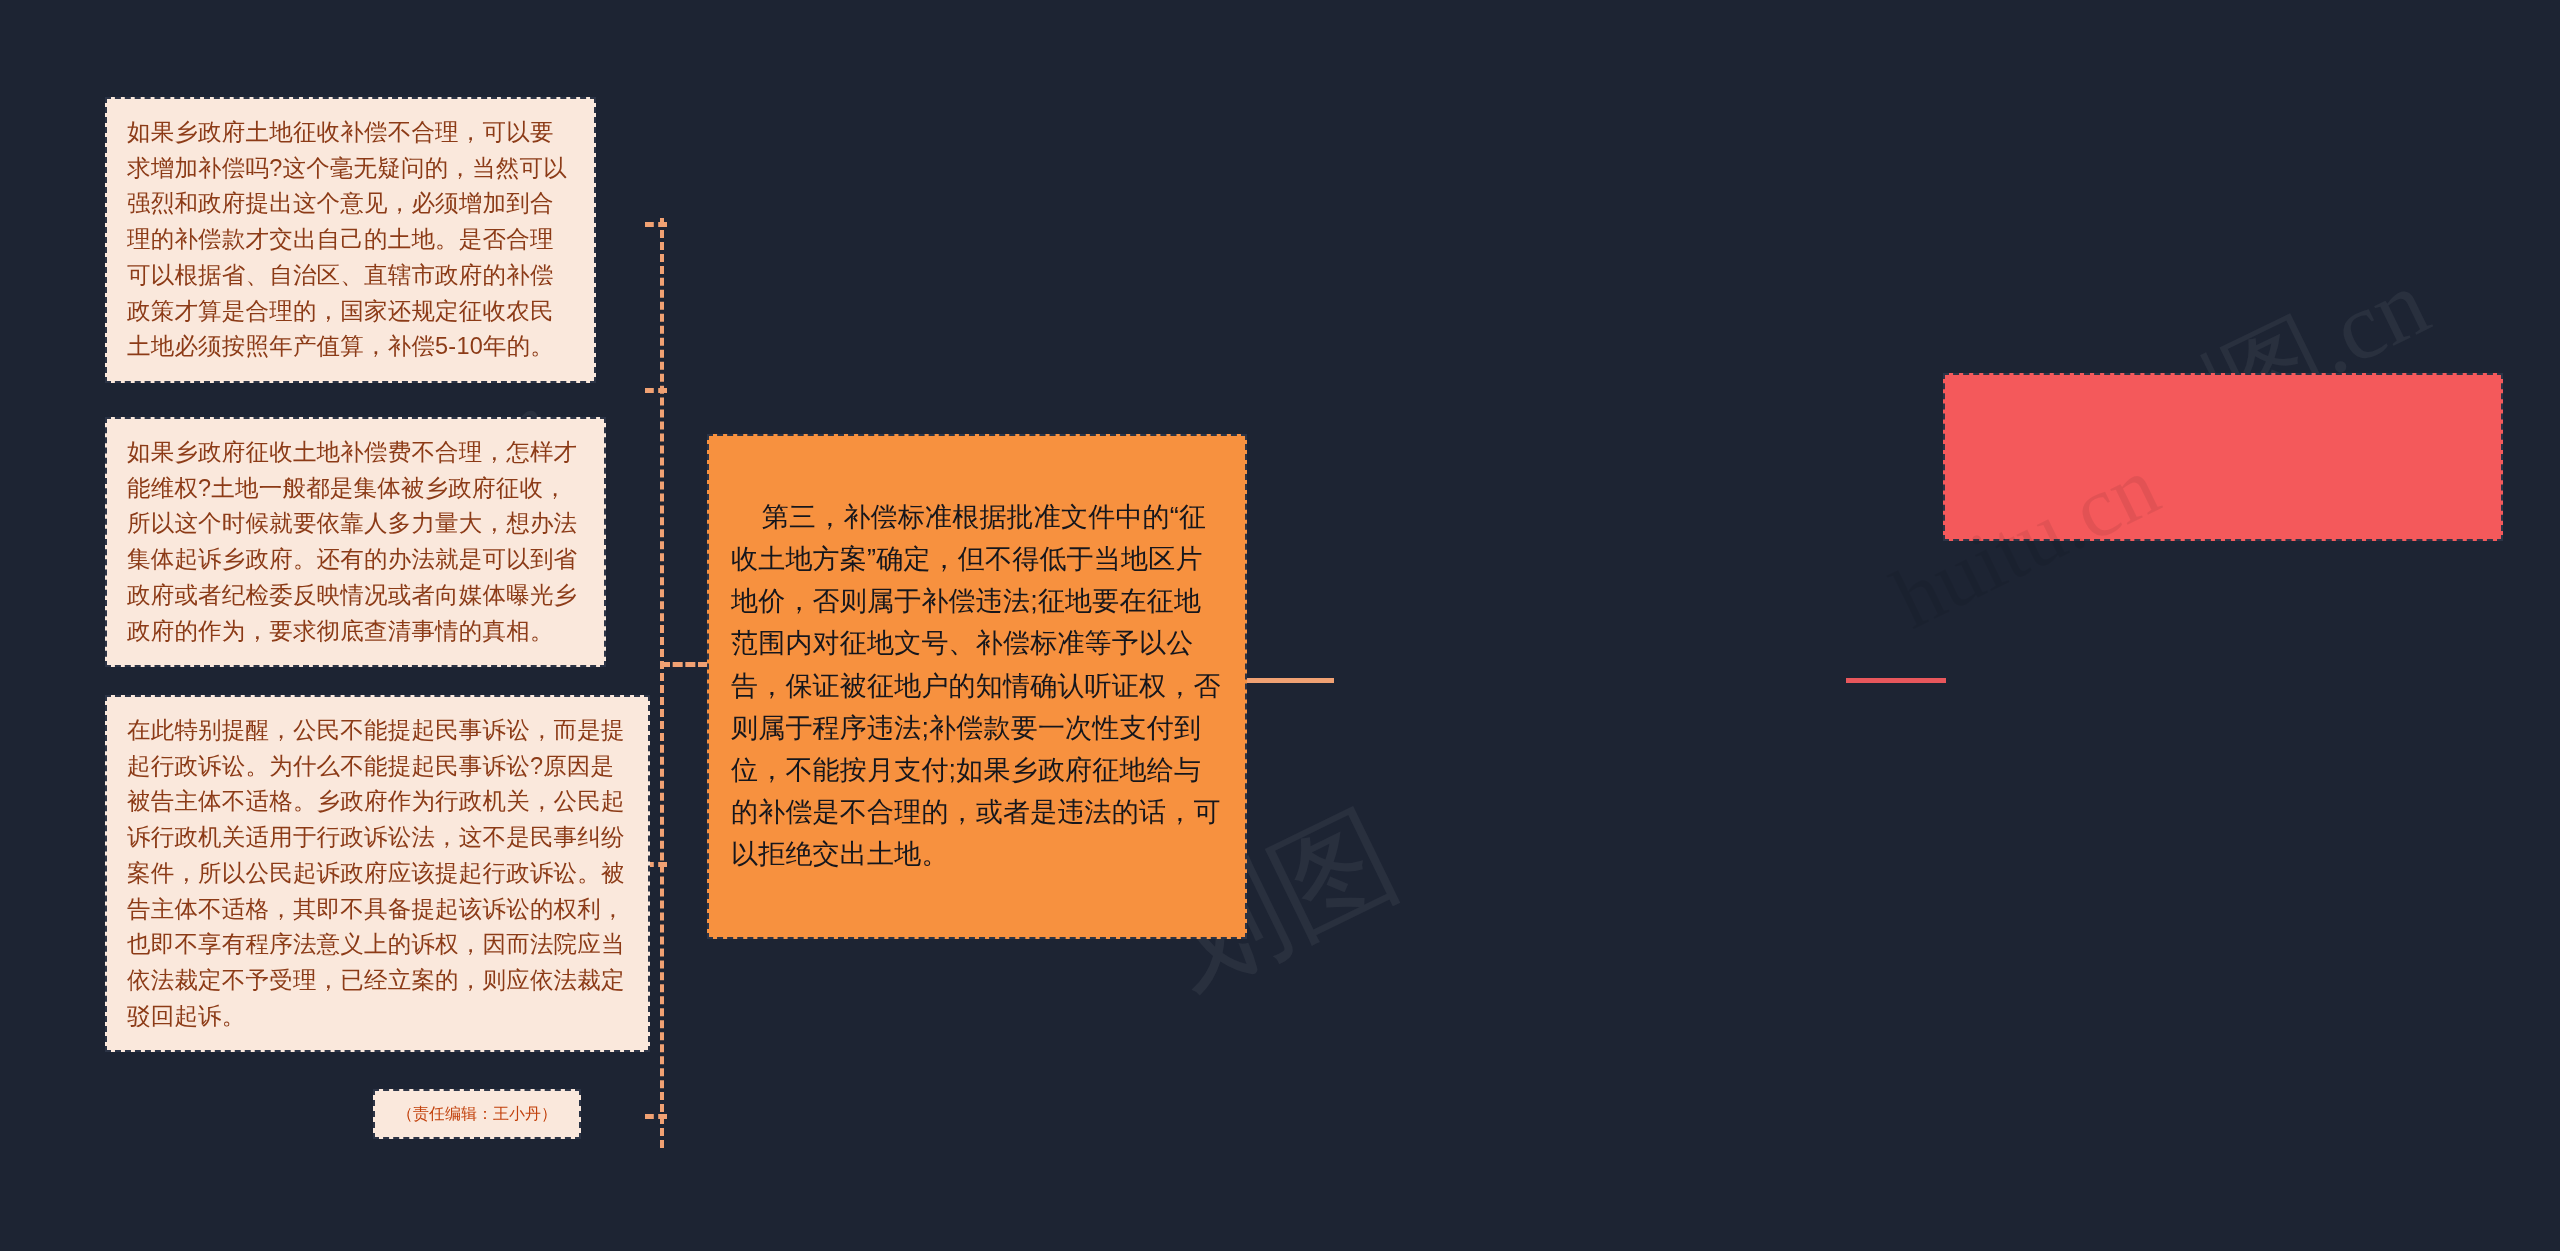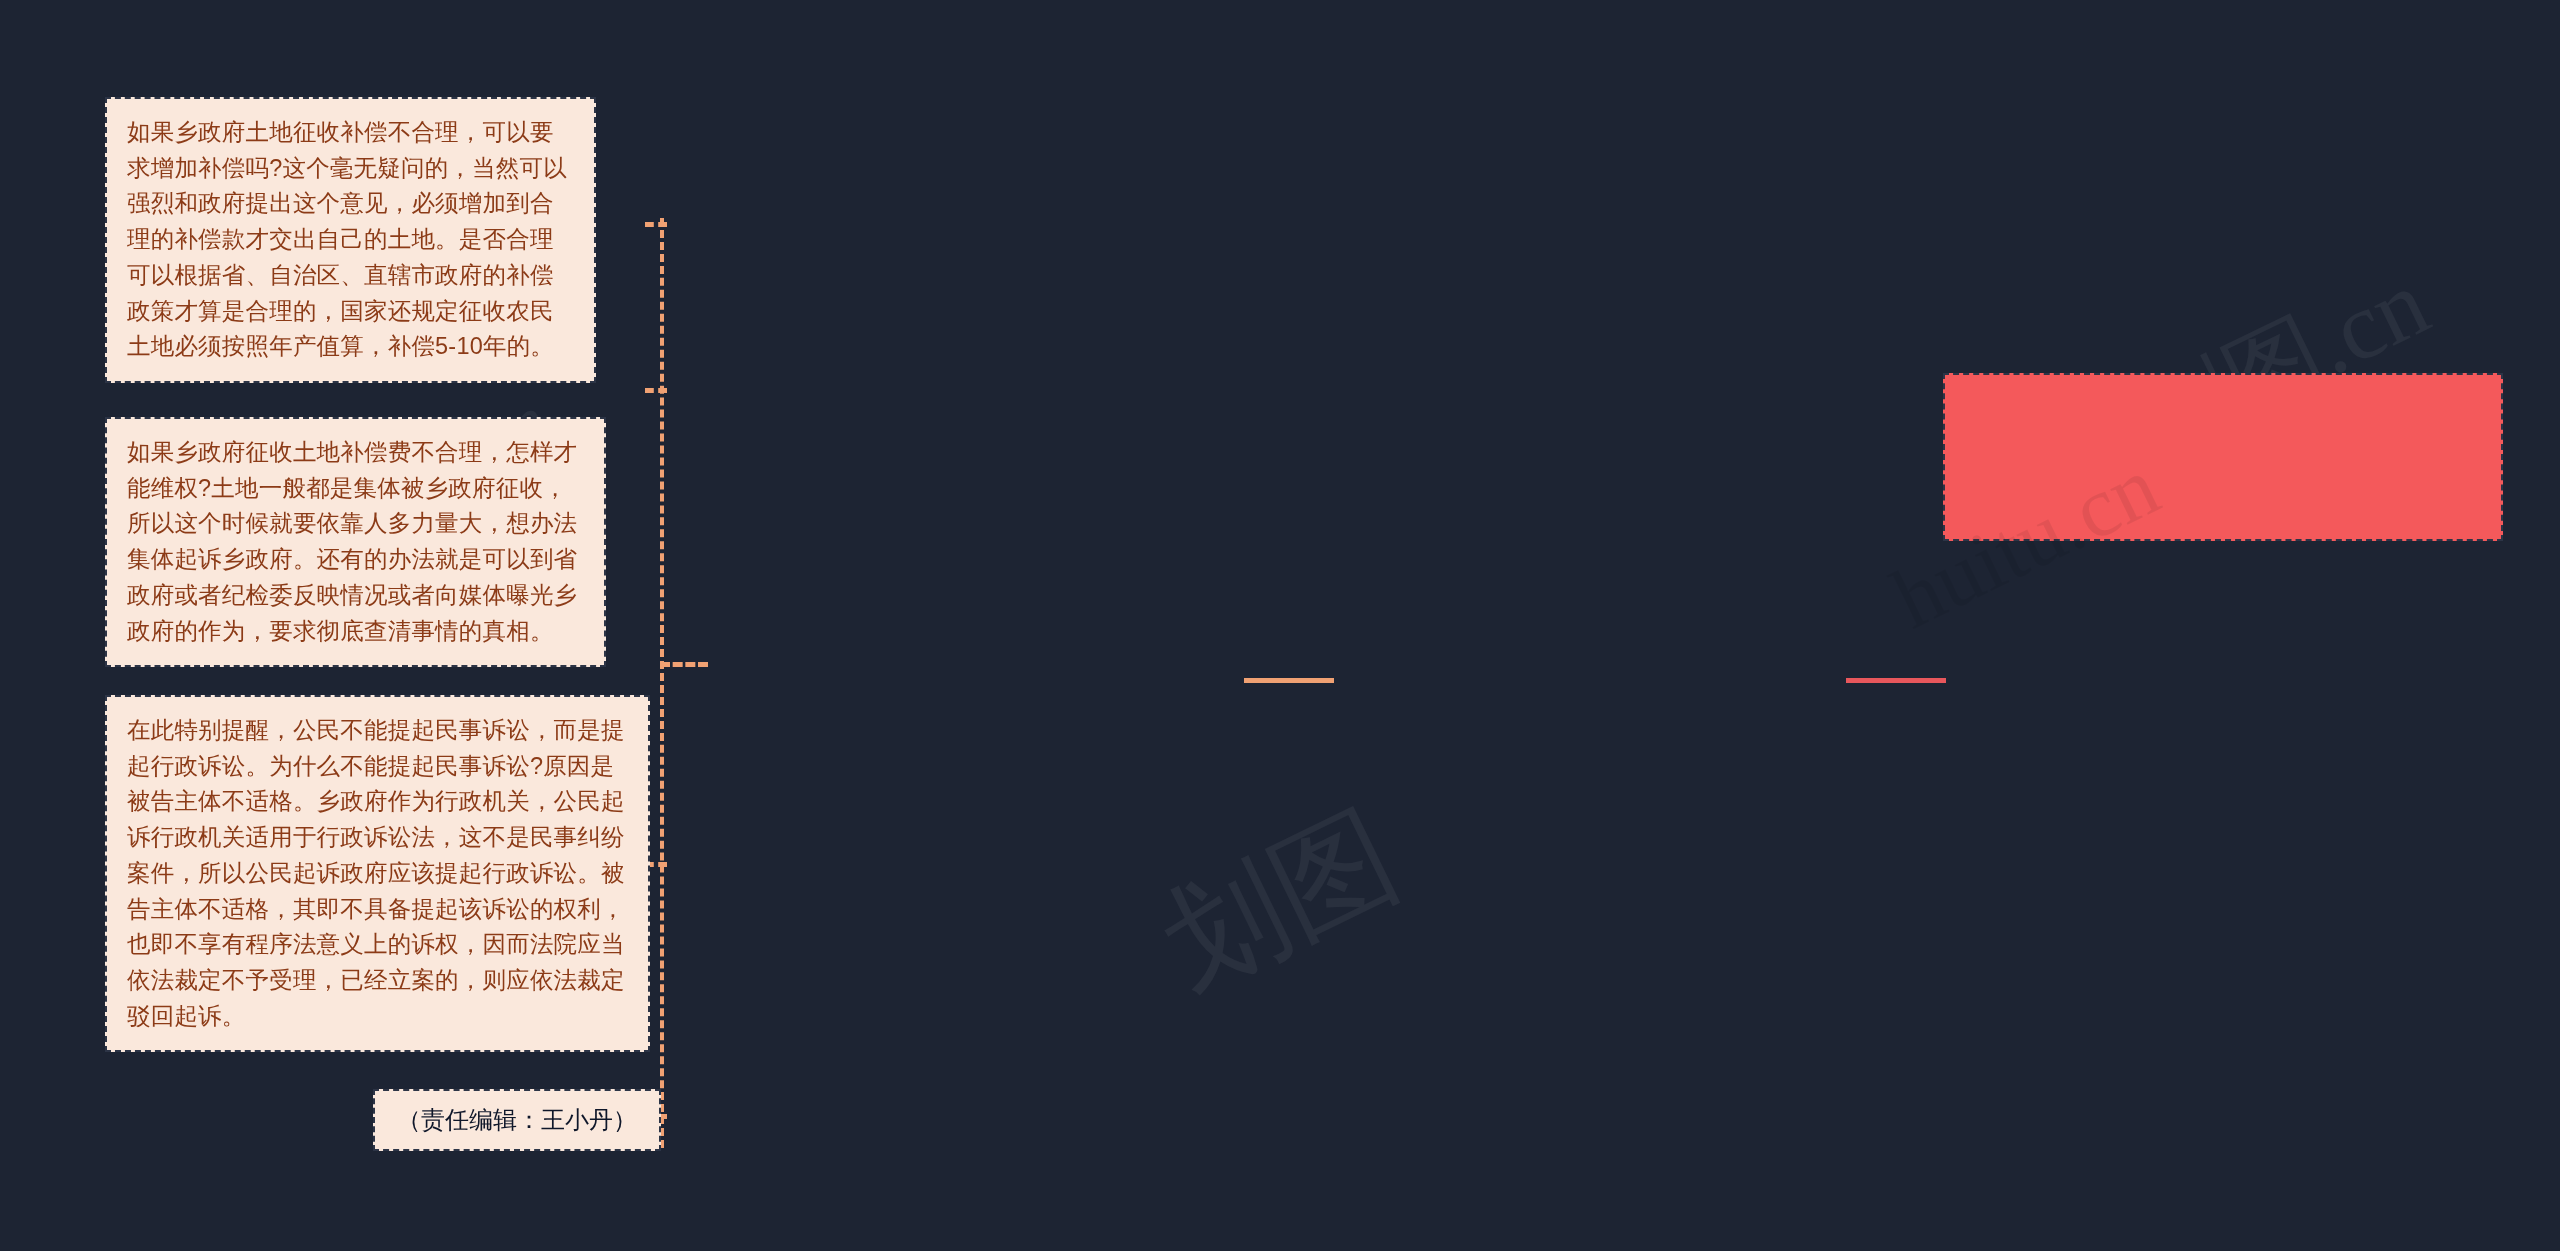--- a/index.html
+++ b/index.html
@@ -35,22 +35,22 @@
     color: #8c3b17;
     font-size: 23.5px;
     line-height: 1.52;
     padding: 16px 18px 16px 20px;
     letter-spacing: 0.2px;
   }
 
   .leaf-footer {
     background: #fae8dc;
     border: 2px dashed #2c3446;
-    color: #0f172a;
-    font-size: 24px;
+    color: #c2410c;
+    font-size: 16px;
     line-height: 1.4;
     padding: 12px 22px;
     text-align: center;
     white-space: nowrap;
   }
 
   
   .orange {
     background: #f7913f;
     border: 2px dashed #2c3446;
@@ -161,19 +161,22 @@
   <div class="conn h-solid-red" style="left:1846px; top:678px; width:100px;"></div>
 
   <div class="node leaf" style="left:105px; top:97px; width:491px;">如果乡政府土地征收补偿不合理，可以要求增加补偿吗?这个毫无疑问的，当然可以强烈和政府提出这个意见，必须增加到合理的补偿款才交出自己的土地。是否合理可以根据省、自治区、直辖市政府的补偿政策才算是合理的，国家还规定征收农民土地必须按照年产值算，补偿5-10年的。</div>
 
   <div class="node leaf" style="left:105px; top:417px; width:501px;">如果乡政府征收土地补偿费不合理，怎样才能维权?土地一般都是集体被乡政府征收，所以这个时候就要依靠人多力量大，想办法集体起诉乡政府。还有的办法就是可以到省政府或者纪检委反映情况或者向媒体曝光乡政府的作为，要求彻底查清事情的真相。</div>
 
   <div class="node leaf" style="left:105px; top:695px; width:545px;">在此特别提醒，公民不能提起民事诉讼，而是提起行政诉讼。为什么不能提起民事诉讼?原因是被告主体不适格。乡政府作为行政机关，公民起诉行政机关适用于行政诉讼法，这不是民事纠纷案件，所以公民起诉政府应该提起行政诉讼。被告主体不适格，其即不具备提起该诉讼的权利，也即不享有程序法意义上的诉权，因而法院应当依法裁定不予受理，已经立案的，则应依法裁定驳回起诉。</div>
 
   <div class="node leaf-footer" style="position:absolute; left:373px; top:1089px; box-sizing:border-box;">（责任编辑：王小丹）</div>
 
+  <div class="node orange" style="left:707px; top:434px; width:540px;">
+    <span>第三，补偿标准根据批准文件中的“征收土地方案”确定，但不得低于当地区片地价，否则属于补偿违法;征地要在征地范围内对征地文号、补偿标准等予以公告，保证被征地户的知情确认听证权，否则属于程序违法;补偿款要一次性支付到位，不能按月支付;如果乡政府征地给与的补偿是不合理的，或者是违法的话，可以拒绝交出土地。</span>
+  </div>
 
 
   <div class="node red" style="left:1943px; top:373px; width:560px;">
     <span class="watermark wm-dark" style="left:-60px; top:100px; font-size:86px;">huitu.cn</span>
   </div>
 
 </div>
 
 </body></html>

